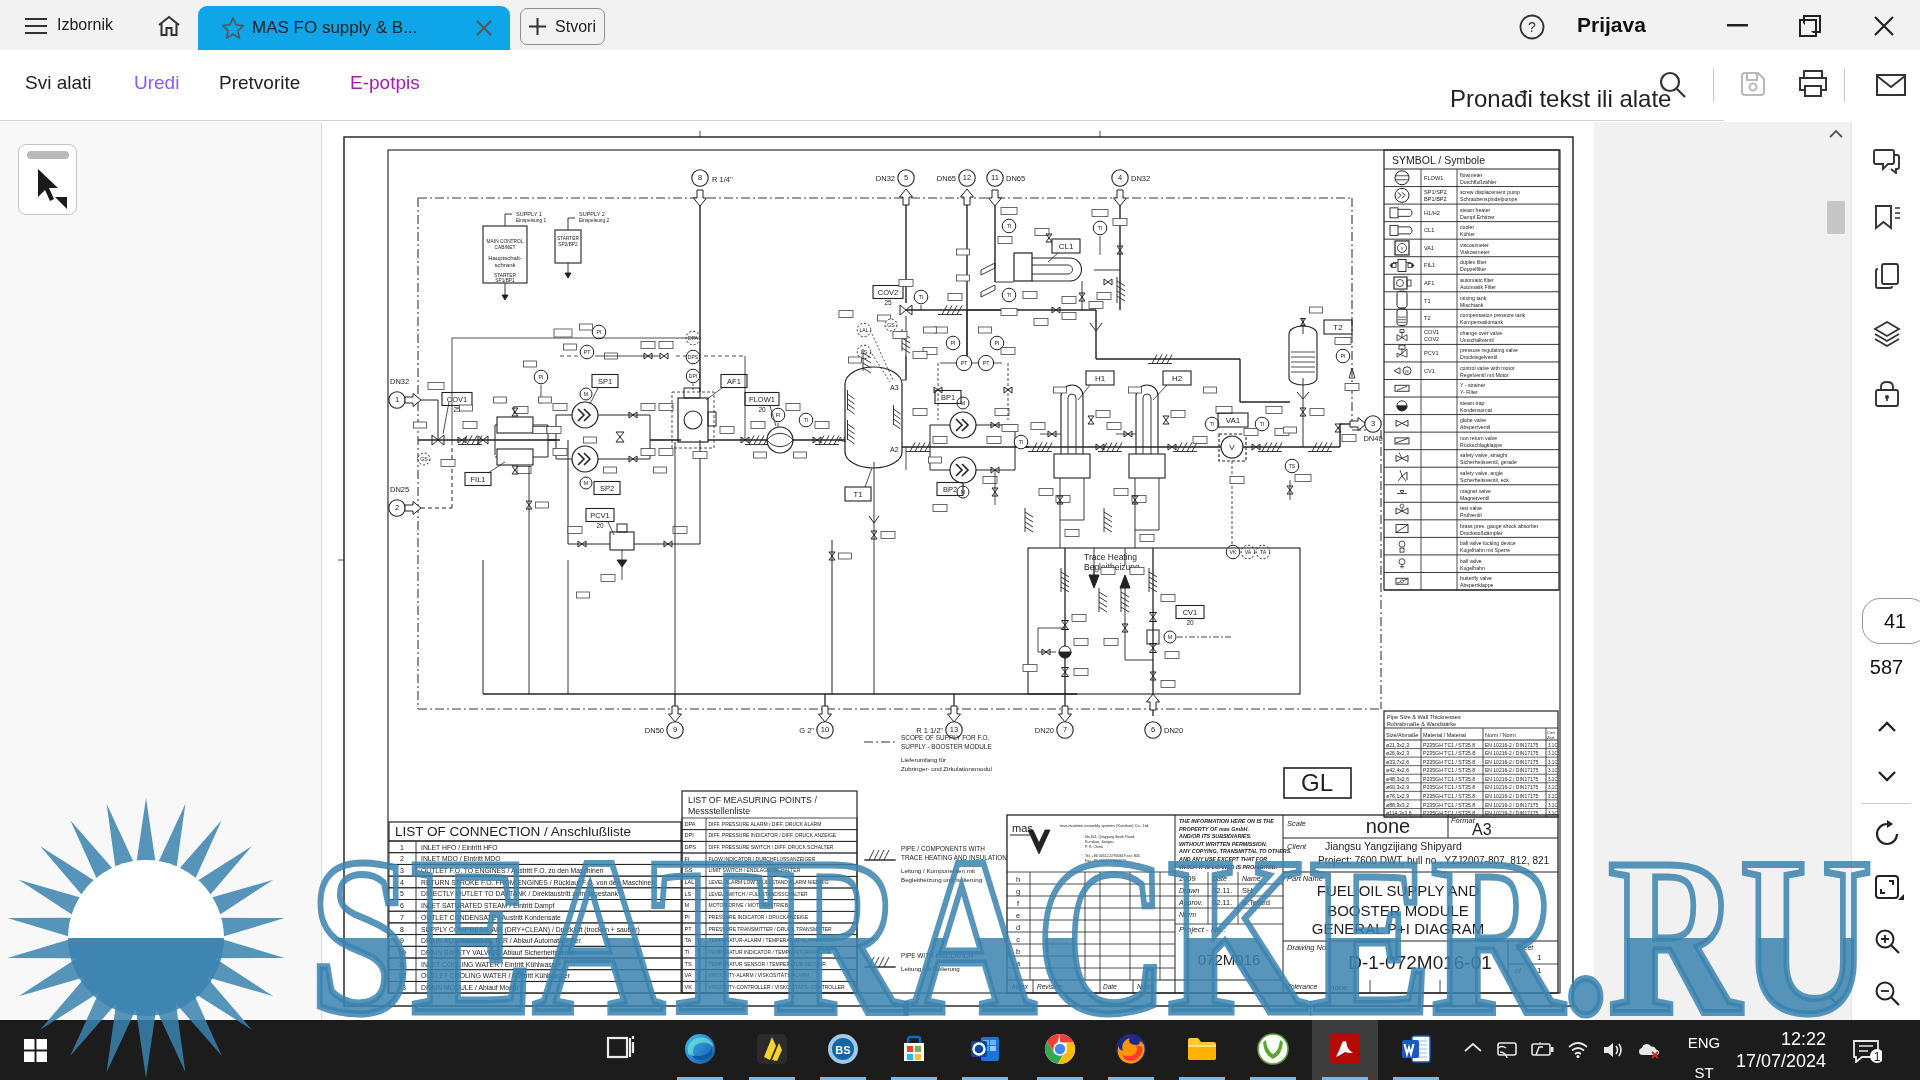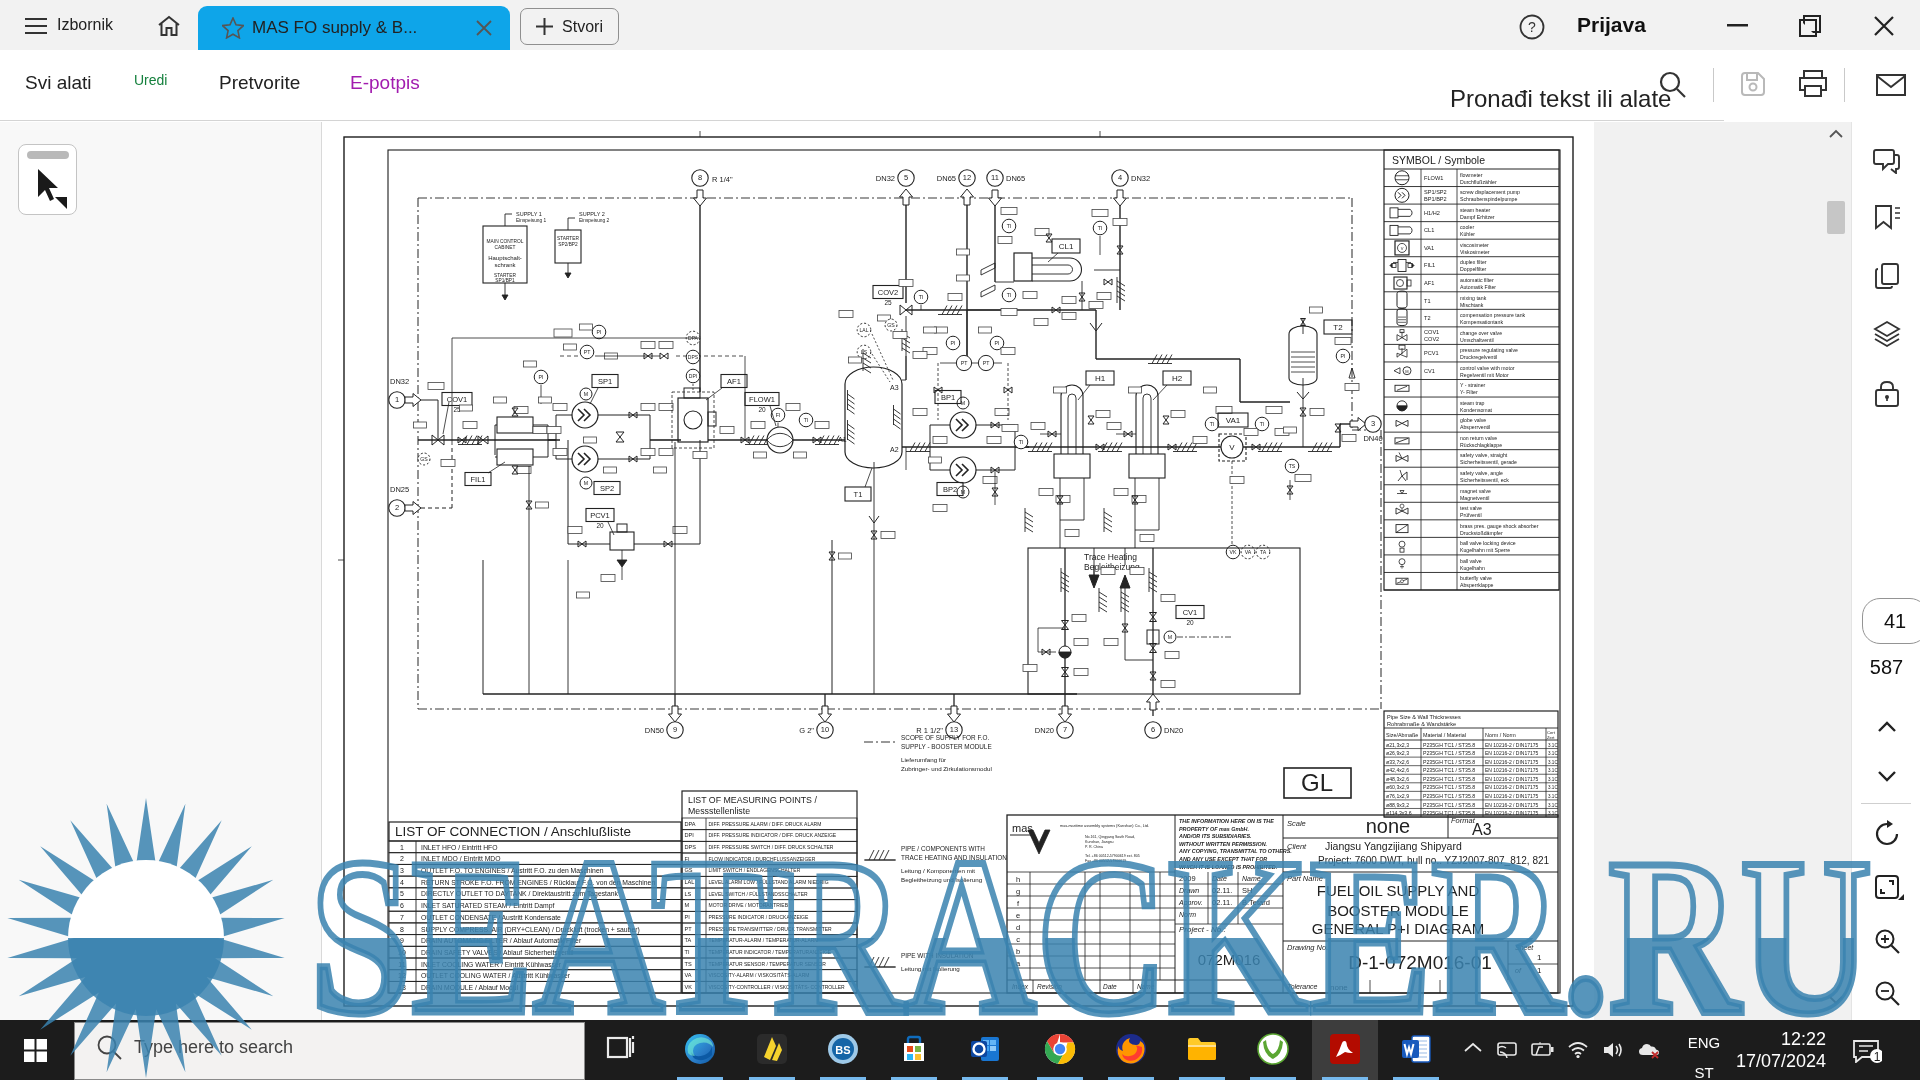--- a/index.html
+++ b/index.html
@@ -1,18 +1,18 @@
 <!DOCTYPE html>
 <html><head><meta charset="utf-8"><style>
 *{margin:0;padding:0;box-sizing:border-box}
 html,body{width:1920px;height:1080px;overflow:hidden;font-family:"Liberation Sans",sans-serif;background:#fff;position:relative}
 .abs{position:absolute}
 .titlebar{position:absolute;left:0;top:0;width:1920px;height:50px;background:#f2f2f2}
 .tab{position:absolute;left:198px;top:6px;width:312px;height:44px;background:#0ea5e9;border-radius:9px 9px 0 0}
-.stvori{position:absolute;left:520px;top:8px;width:99px;height:37px;border:1.5px solid #8f8f8f;border-radius:7px;font-size:16px;color:#222;display:flex;align-items:center;justify-content:center}
+.stvori{position:absolute;left:520px;top:8px;width:85px;height:37px;border:1.5px solid #8f8f8f;border-radius:7px;font-size:16px;color:#222;display:flex;align-items:center;justify-content:center}
 .toolbar{position:absolute;left:0;top:50px;width:1724px;height:71px;background:#fff;border-bottom:1px solid #d4d4d4}
 .leftrail{position:absolute;left:0;top:122px;width:322px;height:898px;background:#f8f8f8;border-right:1px solid #d9d9d9}
 .thumbwidget{position:absolute;left:18px;top:22px;width:59px;height:71px;background:#fff;border:1.5px solid #c4c4c4;border-radius:8px}
 .pagebg{position:absolute;left:323px;top:122px;width:1271px;height:898px;background:#fff}
 .rightgray{position:absolute;left:1594px;top:122px;width:228px;height:898px;background:#f1f1f1}
 .scrolltrack{position:absolute;left:1822px;top:122px;width:29px;height:898px;background:#f1f1f1}
 .iconcol{position:absolute;left:1851px;top:122px;width:69px;height:898px;background:#fff;border-left:1px solid #e4e4e4}
 .taskbar{position:absolute;left:0;top:1020px;width:1920px;height:60px;background:#1c1c1c}
 .searchbox{position:absolute;left:74px;top:2px;width:511px;height:58px;background:#f3f2f1;border:1px solid #8a8a8a}
 </style></head>
@@ -50,21 +50,21 @@
       <rect x="5" y="1" width="16" height="16" stroke="#222" stroke-width="2" fill="none"></rect>
       <path d="M1,5 V21 H17" stroke="#222" stroke-width="2" fill="#f2f2f2"></path>
       <rect x="1" y="5" width="16" height="16" stroke="#222" stroke-width="2" fill="none"></rect>
     </svg>
   <svg class="abs" style="left:1873px;top:15px" width="22" height="22">
       <path d="M2,2 L20,20 M20,2 L2,20" stroke="#222" stroke-width="2.2"></path>
     </svg>
 </div>
 <div class="toolbar">
   <div class="abs" style="left:25px;top:22px;font-size:19px;color:#222">Svi alati</div>
-  <div class="abs" style="left:134px;top:22px;font-size:14px;color:#15803d">Uredi</div>
+  <div class="abs" style="left:134px;top:22px;font-size:19px;color:#8b5cf6">Uredi</div>
   <div class="abs" style="left:219px;top:22px;font-size:19px;color:#222">Pretvorite</div>
   <div class="abs" style="left:350px;top:22px;font-size:19px;color:#a21caf">E-potpis</div>
   <div class="abs" style="left:1450px;top:35px;font-size:24px;color:#222">Pronađi tekst ili alate</div>
   <svg class="abs" style="left:1658px;top:20px" width="28" height="28">
       <circle cx="12" cy="12" r="9" stroke="#333" stroke-width="2.2" fill="none"></circle>
       <path d="M19,19 L27,27" stroke="#333" stroke-width="2.2"></path>
     </svg>
   <div class="abs" style="left:1713px;top:18px;width:1px;height:34px;background:#c9c9c9"></div>
   <svg class="abs" style="left:1740px;top:21px" width="26" height="26">
       <path d="M2,5 Q2,2 5,2 H18 L24,8 V21 Q24,24 21,24 H5 Q2,24 2,21 Z" stroke="#b9b9b9" stroke-width="2" fill="none"></path>
@@ -1208,27 +1208,20 @@
     </svg>
 </div>
 
 <div class="taskbar">
   <svg class="abs" style="left:24px;top:19px" width="23" height="23">
       <rect x="0" y="0" width="10.5" height="10.5" fill="#fefefe"></rect>
       <rect x="12.5" y="0" width="10.5" height="10.5" fill="#fefefe"></rect>
       <rect x="0" y="12.5" width="10.5" height="10.5" fill="#fefefe"></rect>
       <rect x="12.5" y="12.5" width="10.5" height="10.5" fill="#fefefe"></rect>
     </svg>
-  <div class="searchbox">
-    <svg style="position:absolute;left:21px;top:11px" width="26" height="26">
-        <circle cx="11" cy="11" r="8.5" stroke="#444" stroke-width="1.8" fill="none"></circle>
-        <path d="M17.5,17.5 L25,25" stroke="#444" stroke-width="1.8"></path>
-      </svg>
-    <div style="position:absolute;left:59px;top:14px;font-size:18px;color:#434343">Type here to search</div>
-  </div>
   <div class="abs" style="left:606px;top:13px;width:32px;height:32px"><svg width="30" height="30" viewBox="0 0 30 30">
         <rect x="2" y="5" width="19" height="19" stroke="#eaeaea" stroke-width="2.2" fill="none"></rect>
         <path d="M24,5 V24 M27,9 V20 M27,3 V6" stroke="#eaeaea" stroke-width="2.2"></path>
       </svg></div>
   <div class="abs" style="left:684px;top:13px;width:32px;height:32px"><svg width="32" height="32" viewBox="0 0 32 32">
         <defs>
           <linearGradient id="eg1" x1="0" y1="0" x2="1" y2="1">
             <stop offset="0" stop-color="#35c1f1"></stop>
             <stop offset="0.6" stop-color="#2a7cc7"></stop>
             <stop offset="1" stop-color="#0c59a4"></stop>

